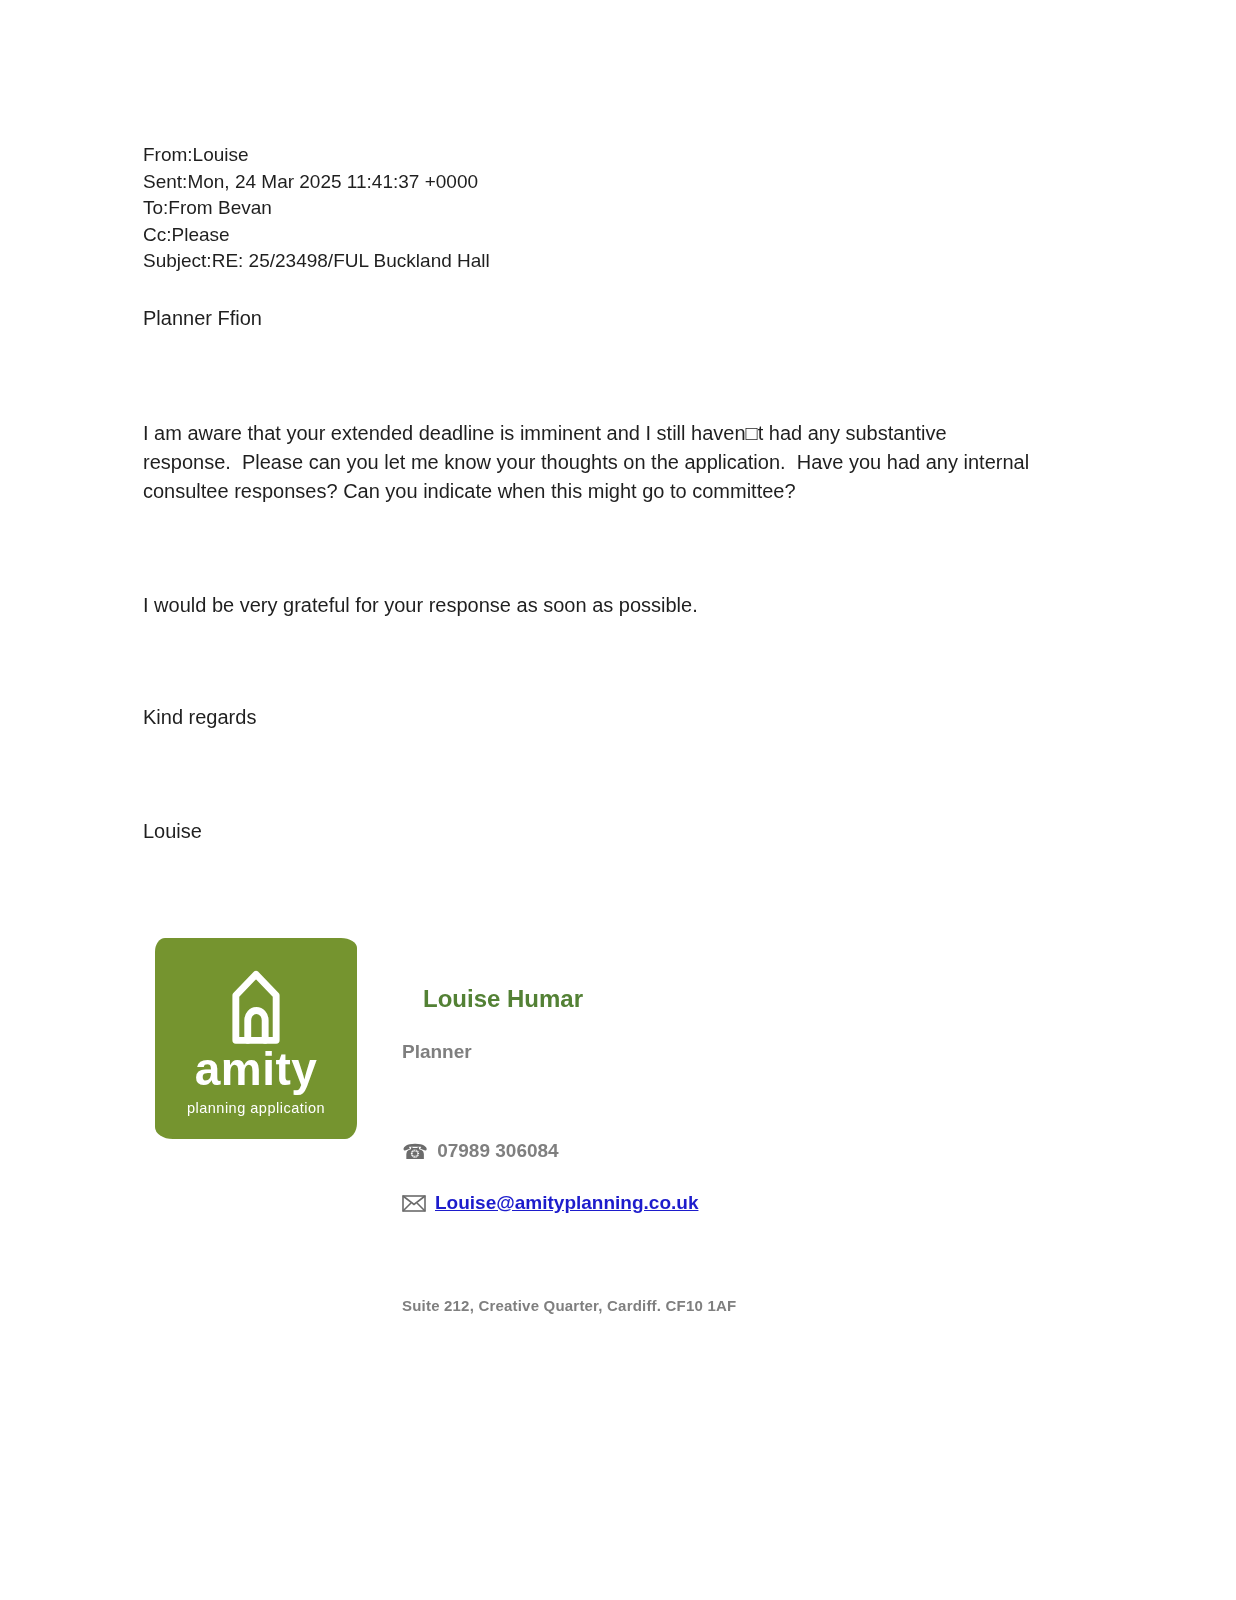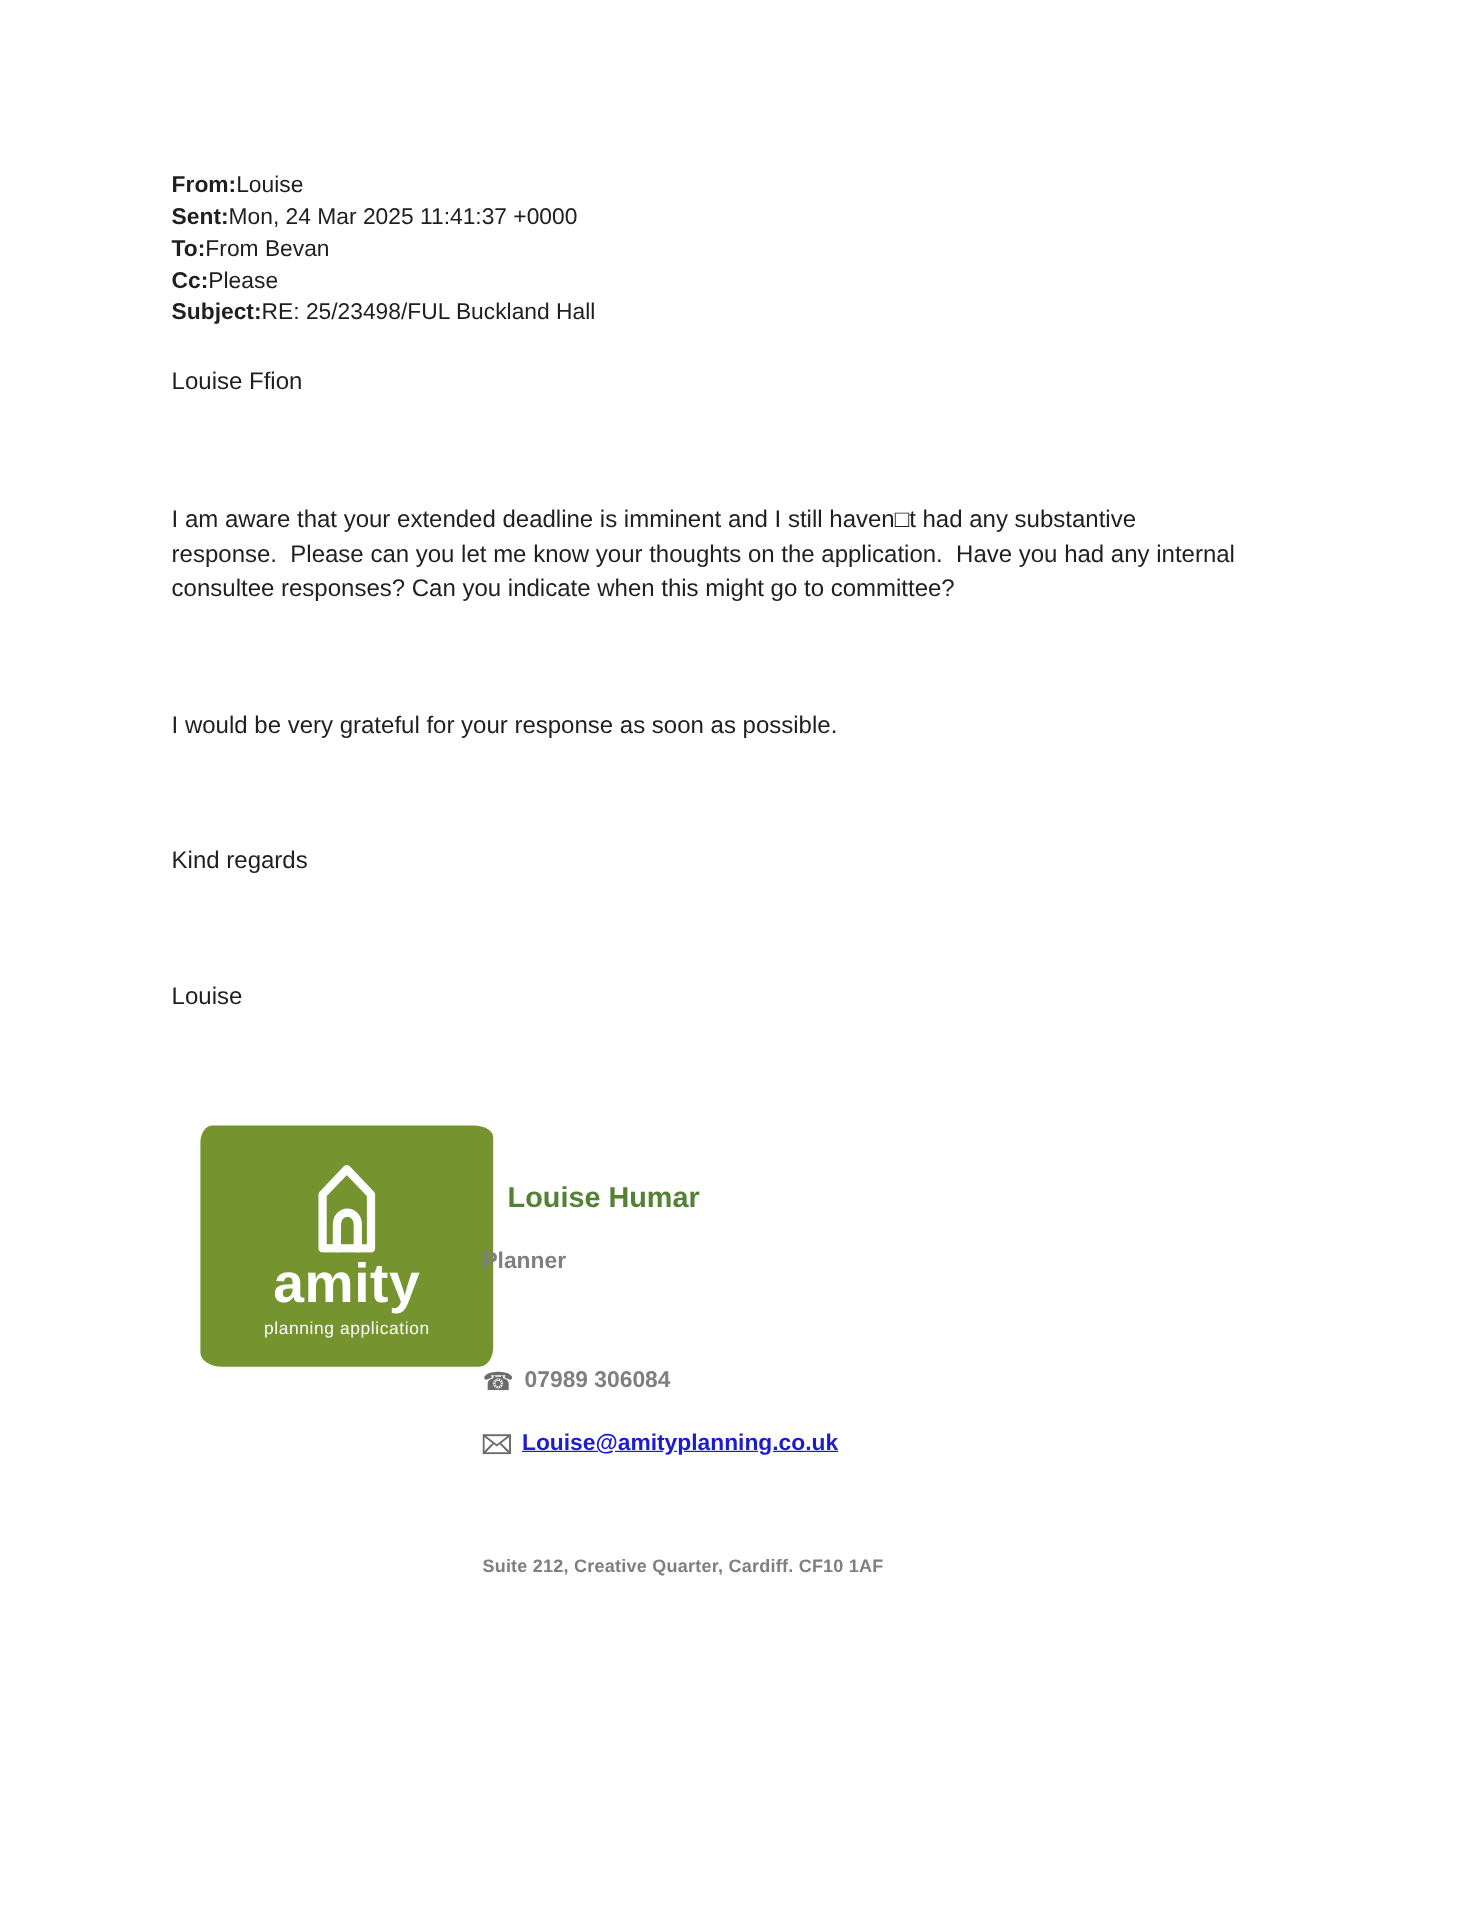--- a/index.html
+++ b/index.html
@@ -14,50 +14,49 @@
   }
 
   
   .email-header {
     position: absolute;
     left: 143px;
     top: 142px;
     font-size: 19px;
     line-height: 26.6px;
   }
-  .hrow .lbl { font-weight: bold; text-align: center; }
+  .hrow .lbl { font-weight: normal; text-align: center; }
 
   
   .para {
     position: absolute;
     left: 143px;
     font-size: 20px;
     line-height: 29px;
     white-space: pre-wrap;
   }
   .greeting   { top: 304px; }
   .paragraph1 { top: 419px; width: 895px; }
   .paragraph2 { top: 591px; width: 895px; }
   .closing    { top: 703px; }
   .signoff    { top: 817px; }
 
   
   .logo {
     position: absolute;
     left: 155px;
     top: 938px;
-    width: 244px;
+    width: 202px;
     height: 201px;
     border-radius: 10px 16px 12px 18px / 14px 10px 16px 12px;
     display: flex;
     flex-direction: column;
     align-items: center;
     box-sizing: border-box;
     padding-top: 18px;
-    margin-left: 12px;
   }
   .logo-house { display: block; }
   .logo-brand {
     color: #ffffff;
     font-size: 46px;
     font-weight: 600;
     letter-spacing: 0.5px;
     line-height: 1;
     margin-top: 2px;
   }
@@ -136,21 +135,21 @@
       <span class="lbl">To:</span><span>From Bevan</span>
     </div>
     <div class="hrow">
       <span class="lbl">Cc:</span><span>Please</span>
     </div>
     <div class="hrow">
       <span class="lbl">Subject:</span><span>RE: 25/23498/FUL Buckland Hall</span>
     </div>
   </div>
 
-  <div class="para greeting">Louise Ffion</div>
+  <div class="para greeting">Planner Ffion</div>
   <div class="para paragraph1">I am aware that your extended deadline is imminent and I still haven□t had any substantive response.  Please can you let me know your thoughts on the application.  Have you had any internal consultee responses? Can you indicate when this might go to committee?</div>
   <div class="para paragraph2">I would be very grateful for your response as soon as possible.</div>
   <div class="para closing">Kind regards</div>
   <div class="para signoff">Louise</div>
 
   <div class="logo" id="logo-box" style="background: rgb(117, 148, 47);">
     <svg class="logo-house" width="92" height="88" viewBox="0 0 100 96" fill="none" xmlns="http://www.w3.org/2000/svg">
       <path d="M28 92 L28 43 L50 20 L72 43 L72 92 Z" stroke="#ffffff" stroke-width="7.5" stroke-linejoin="round" fill="none"></path>
       <path d="M41 92 L41 70 A9.5 10.5 0 0 1 60 70 L60 92" stroke="#ffffff" stroke-width="7.5" stroke-linecap="round" fill="none"></path>
     </svg>

